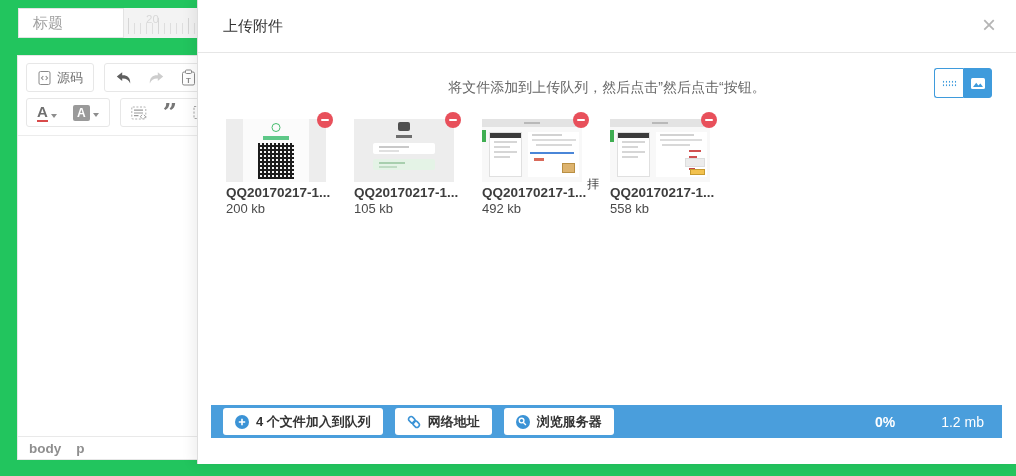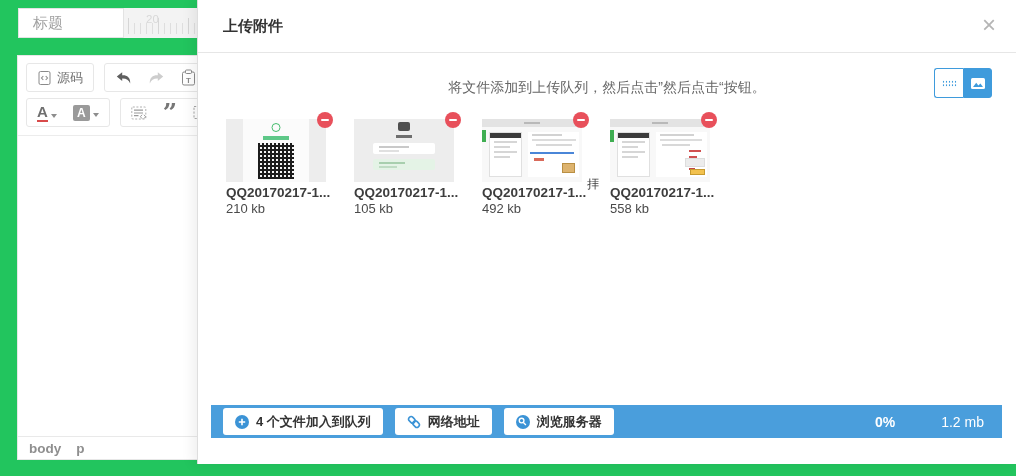--- a/index.html
+++ b/index.html
@@ -59,21 +59,21 @@
   }
   .status-bar span { cursor:pointer; }
 
   
   .modal {
     position:absolute; left:197px; top:0; width:819px; height:464px;
     background:#fff; border-left:1px solid #dedede;
     box-shadow:-4px 0 12px rgba(0,0,0,.07);
   }
   .modal-header { height:53px; border-bottom:1px solid #e6e6e6; display:flex; align-items:center; padding-left:25px; position:relative; }
-  .modal-title { font-size:15px; font-weight:700; color:#333; }
+  .modal-title { font-size:15px; font-weight:400; color:#333; }
   .modal-close {
     position:absolute; right:20px; top:13px; font-size:24px; color:#b5b5b5;
     line-height:1; cursor:pointer; font-weight:400;
   }
   .instruction { position:absolute; left:0; right:0; top:79px; text-align:center; font-size:14px; color:#666; }
 
   .view-toggle { position:absolute; top:68px; right:24px; display:flex; }
   .vt-btn { width:29px; height:30px; display:flex; align-items:center; justify-content:center; cursor:pointer; }
   .vt-list { background:#fff; border:1px solid #3f9bdc; border-right:none; border-radius:3px 0 0 3px; }
   .vt-thumb { background:#3f9bdc; border:1px solid #3f9bdc; border-radius:0 3px 3px 0; }
@@ -267,21 +267,21 @@
         <div class="thumb">
           <div class="t1-card"></div>
             <div class="t1-ring"></div>
             <div class="t1-bar"></div>
             <div class="t1-qr"></div>
         </div>
         <div class="badge">
             <span class="minus"></span>
           </div>
         <div class="fname">QQ20170217-1...</div>
-        <div class="fsize">210 kb</div>
+        <div class="fsize">200 kb</div>
       </div>
 
       <div class="file-card">
         <div class="thumb">
           <div class="t2-logo"></div>
             <div class="t2-cap"></div>
             <div class="t2-white"></div>
             <div class="t2-green"></div>
         </div>
         <div class="badge">

